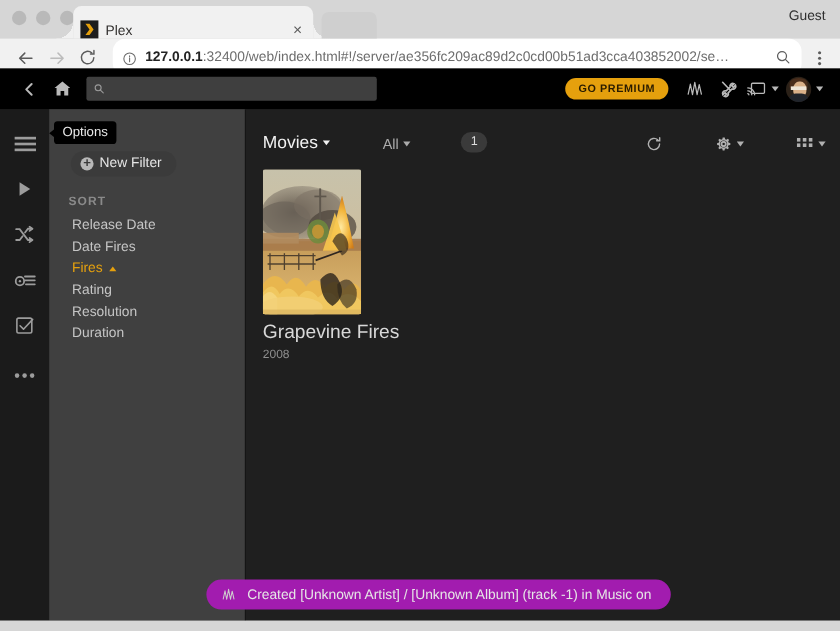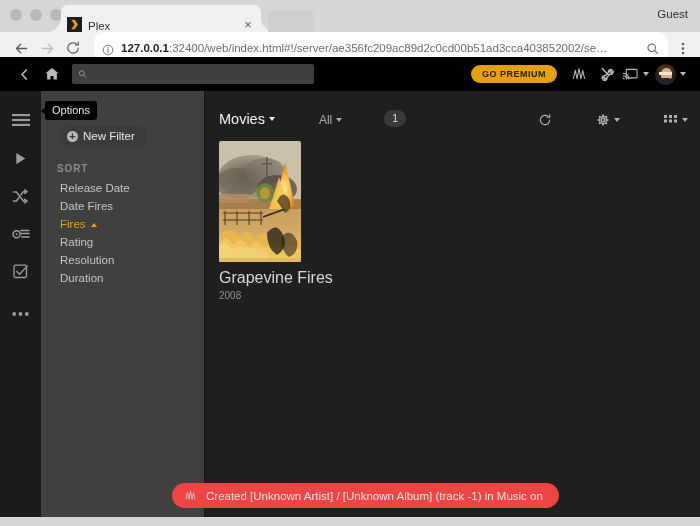--- a/index.html
+++ b/index.html
@@ -477,21 +477,21 @@
     font-size: 10px;
     margin-top: 3px;
   }
 
   
   .toast {
     position: absolute;
     left: 172px;
     bottom: 9px;
     height: 25px;
-    background: #ef4444;
+    background: #a21caf;
     border-radius: 13px;
     display: flex;
     align-items: center;
     padding: 0 16px 0 12px;
     box-sizing: border-box;
     z-index: 20;
   }
   .toast-icon {
     color: #cfcfcf;
     margin-right: 9px;

